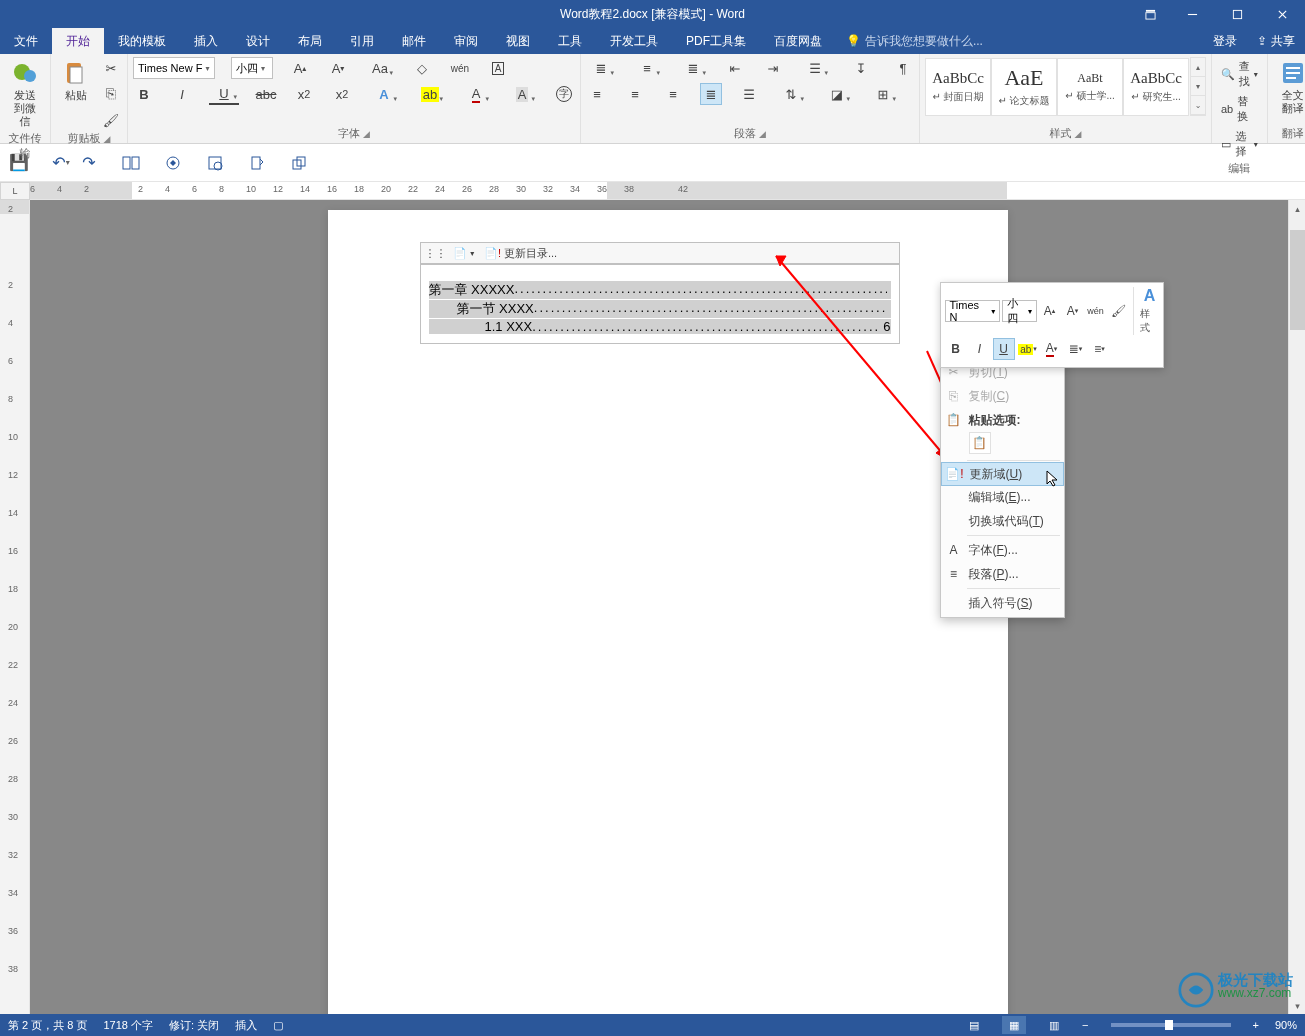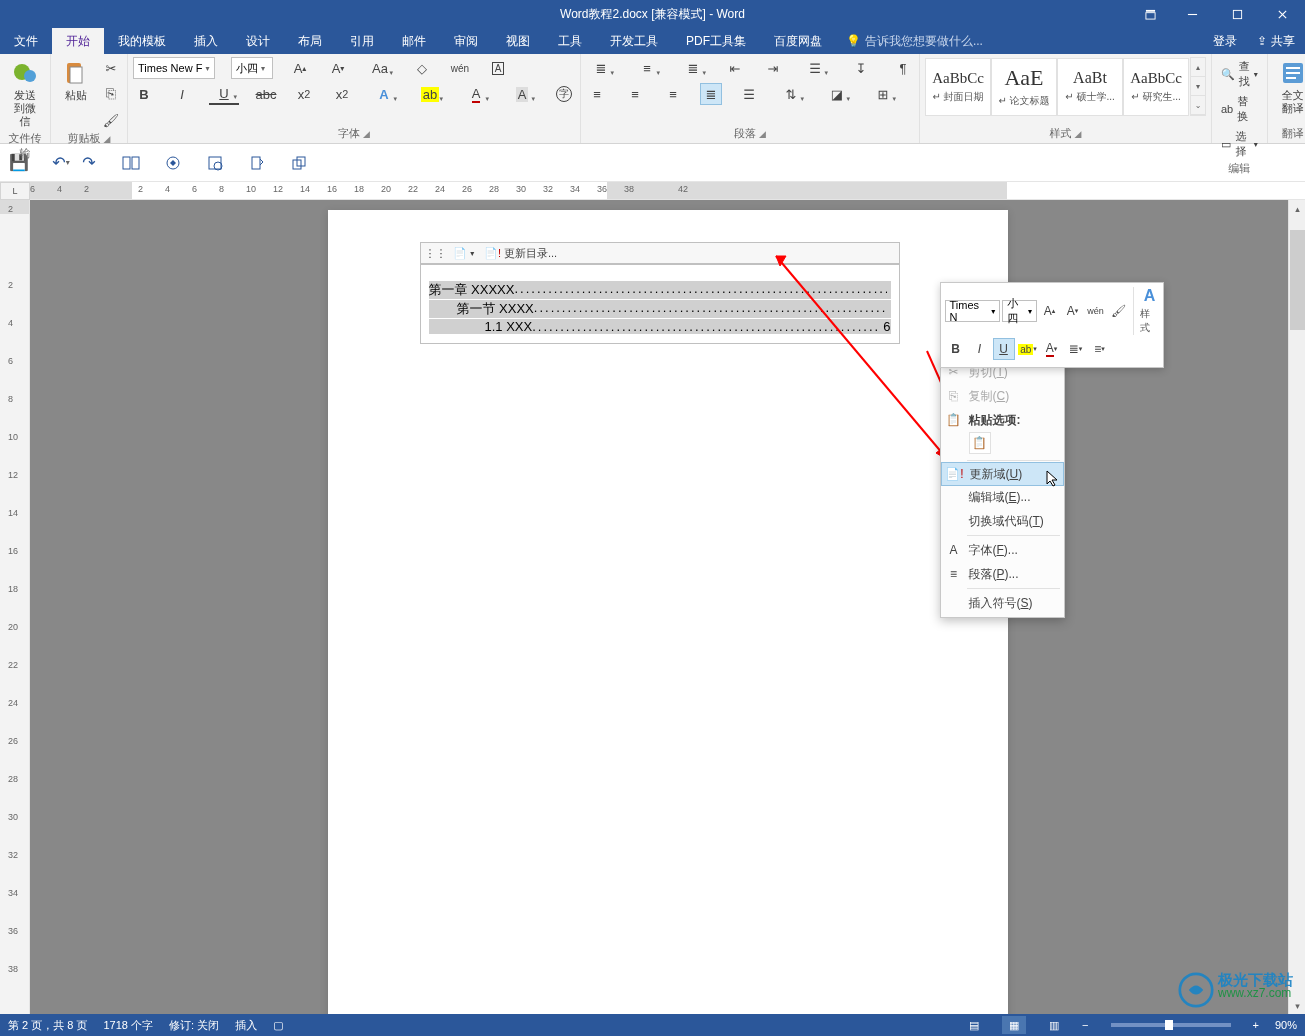--- a/index.html
+++ b/index.html
@@ -361,21 +361,21 @@
       <div class="style-gallery">
         <div class="style-item">
             <div class="preview">AaBbCc</div>
             <div>↵ 封面日期</div>
           </div>
         <div class="style-item">
             <div class="preview" style="font-size:22px">AaE</div>
             <div>↵ 论文标题</div>
           </div>
         <div class="style-item">
-            <div class="preview" style="font-size:16px">AaBt</div>
+            <div class="preview" style="font-size:12px">AaBt</div>
             <div>↵ 硕士学...</div>
           </div>
         <div class="style-item">
             <div class="preview">AaBbCc</div>
             <div>↵ 研究生...</div>
           </div>
         <div class="style-expand">
             <div>▴</div>
             <div>▾</div>
             <div>⌄</div>

